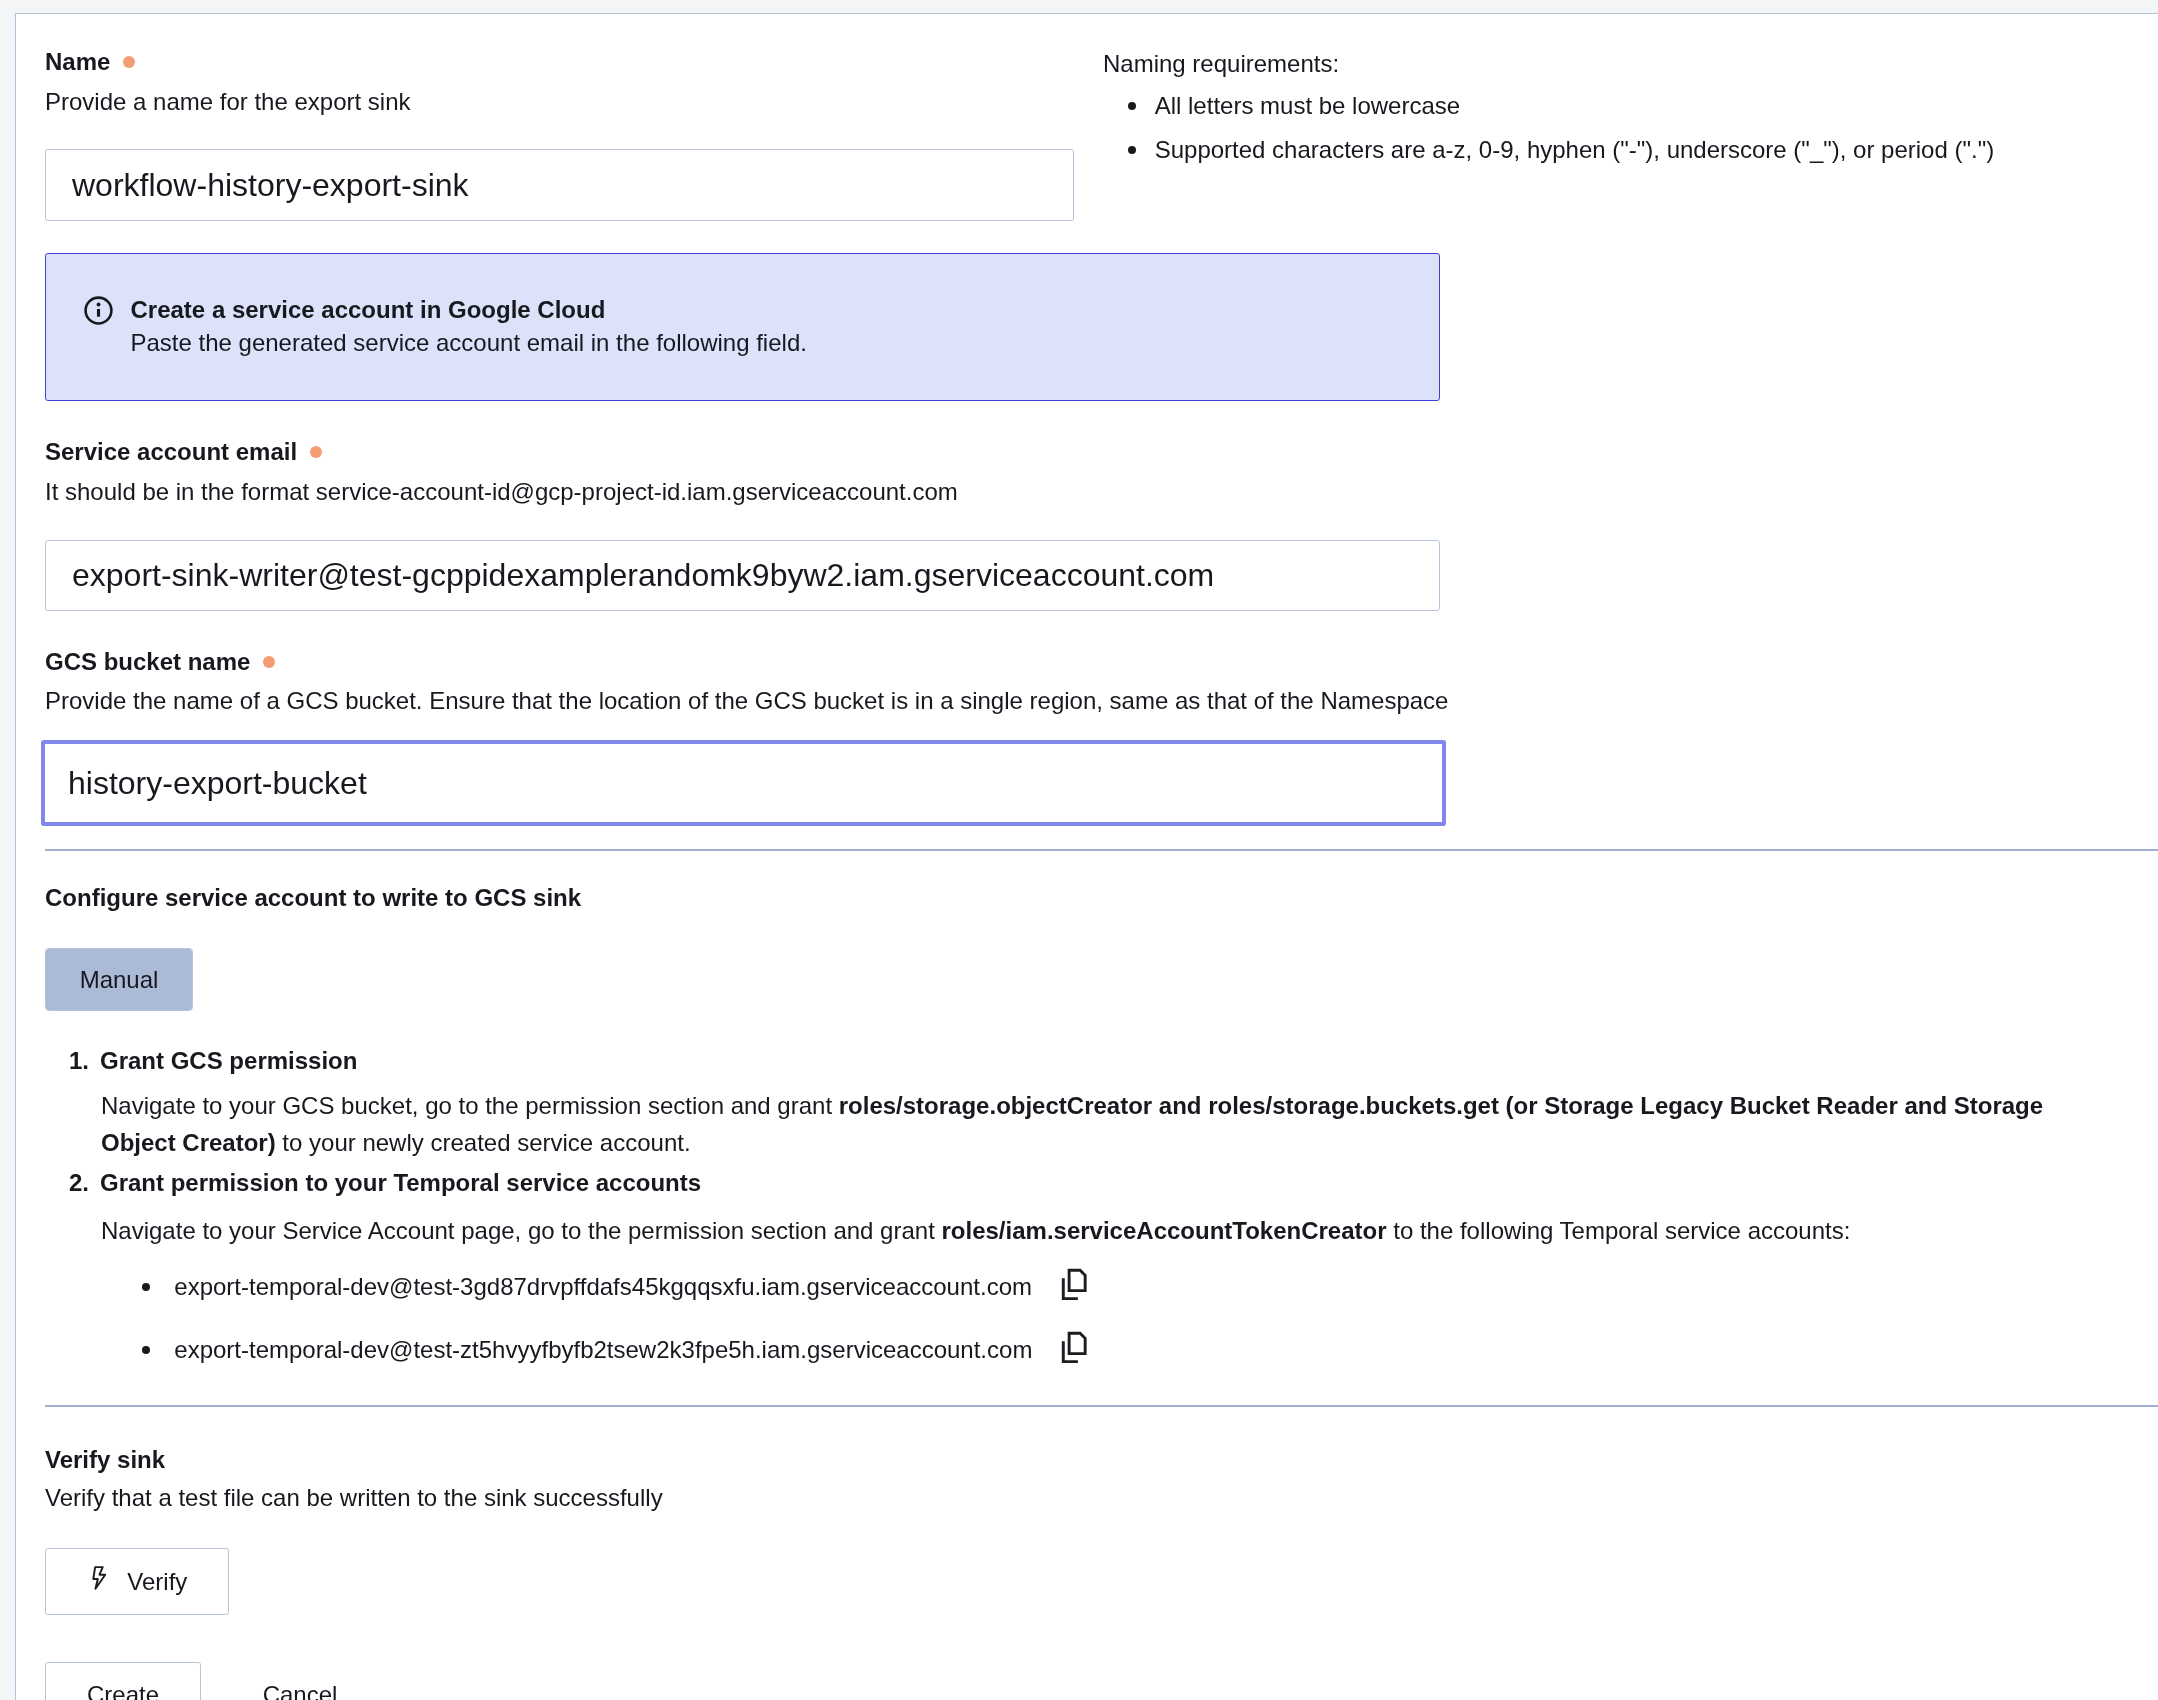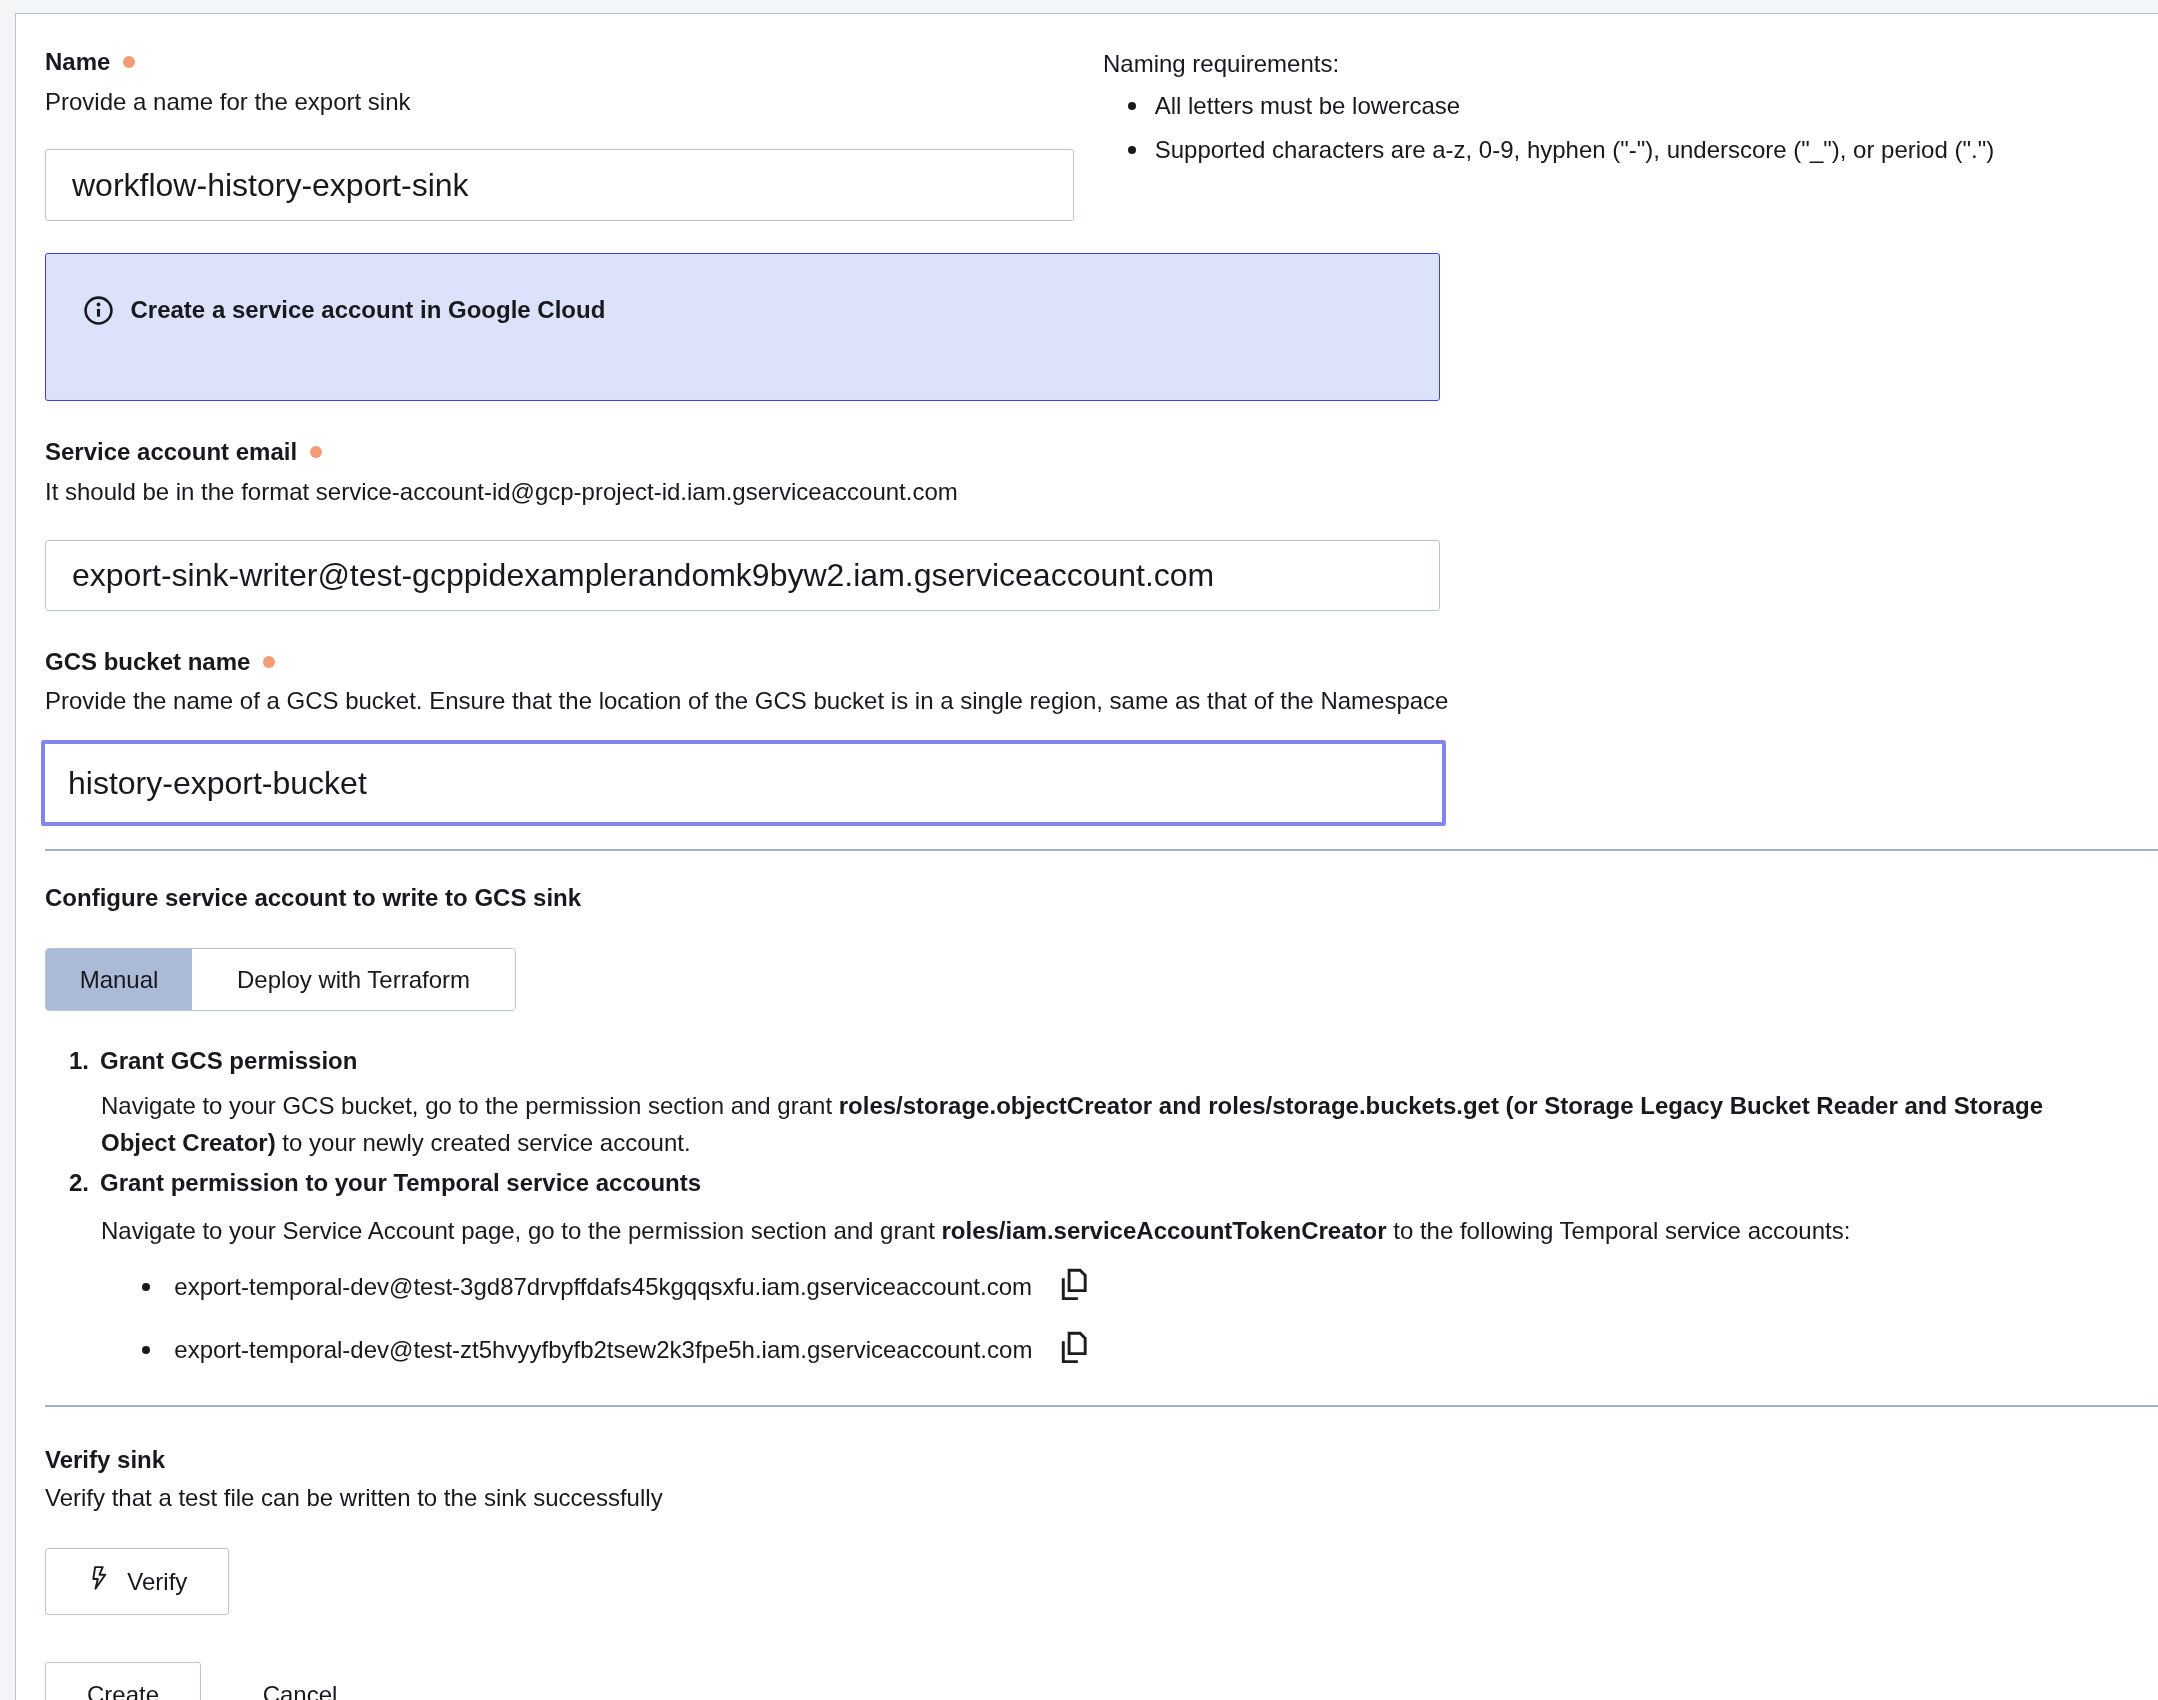--- a/index.html
+++ b/index.html
@@ -83,20 +83,21 @@
   <div class="info-inner">
     <span class="info-icon-wrap">
       <svg width="31" height="31" viewBox="0 0 24 24">
         <circle cx="12" cy="12" r="10" fill="none" stroke="#17191f" stroke-width="2"></circle>
         <line x1="12" y1="10.8" x2="12" y2="16.8" stroke="#17191f" stroke-width="2.4"></line>
         <circle cx="12" cy="7.4" r="1.5" fill="#17191f"></circle>
       </svg>
     </span>
     <div>
       <div class="info-title">Create a service account in Google Cloud</div>
+      <div class="info-body">Paste the generated service account email in the following field.</div>
     </div>
   </div>
 </div>
 
 <div class="abs label-row" style="left:45px; top:436px;">
   <span>Service account email</span>
   <span class="req-dot"></span>
 </div>
 <div class="abs help" style="left:45px; top:476px;">It should be in the format service-account-id@gcp-project-id.iam.gserviceaccount.com</div>
 <input type="text" class="abs text-input" style="left: 45px; top: 540px; width: 1395px; height: 71px;" value="export-sink-writer@test-gcppidexamplerandomk9byw2.iam.gserviceaccount.com">
@@ -106,21 +107,20 @@
   <span class="req-dot"></span>
 </div>
 <div class="abs help" style="left:45px; top:685px;">Provide the name of a GCS bucket. Ensure that the location of the GCS bucket is in a single region, same as that of the Namespace</div>
 <input type="text" class="abs text-input focused" style="left: 41px; top: 740px; width: 1405px; height: 86px;" value="history-export-bucket">
 
 <div class="abs divider" style="left:45px; top:849px; width:2114px;"></div>
 
 <div class="abs heading" style="left:45px; top:882px;">Configure service account to write to GCS sink</div>
 <div class="abs tab-group" style="left:45px; top:948px; height:63px;">
   <button class="tab active" style="width:146px;">Manual</button>
-  <button class="tab" style="width:323px;">Deploy with Terraform</button>
 </div>
 
 <div class="abs step-title-row" style="left:69px; top:1044px;">
   <span class="step-num">1.</span><span>Grant GCS permission</span>
 </div>
 <div class="abs step-body" style="left:101px; top:1087px; width:2020px;">
   <span>Navigate to your GCS bucket, go to the permission section and grant </span><b>roles/storage.objectCreator and roles/storage.buckets.get (or Storage Legacy Bucket Reader and Storage Object Creator)</b><span> to your newly created service account.</span>
 </div>
 
 <div class="abs step-title-row" style="left:69px; top:1166px;">

